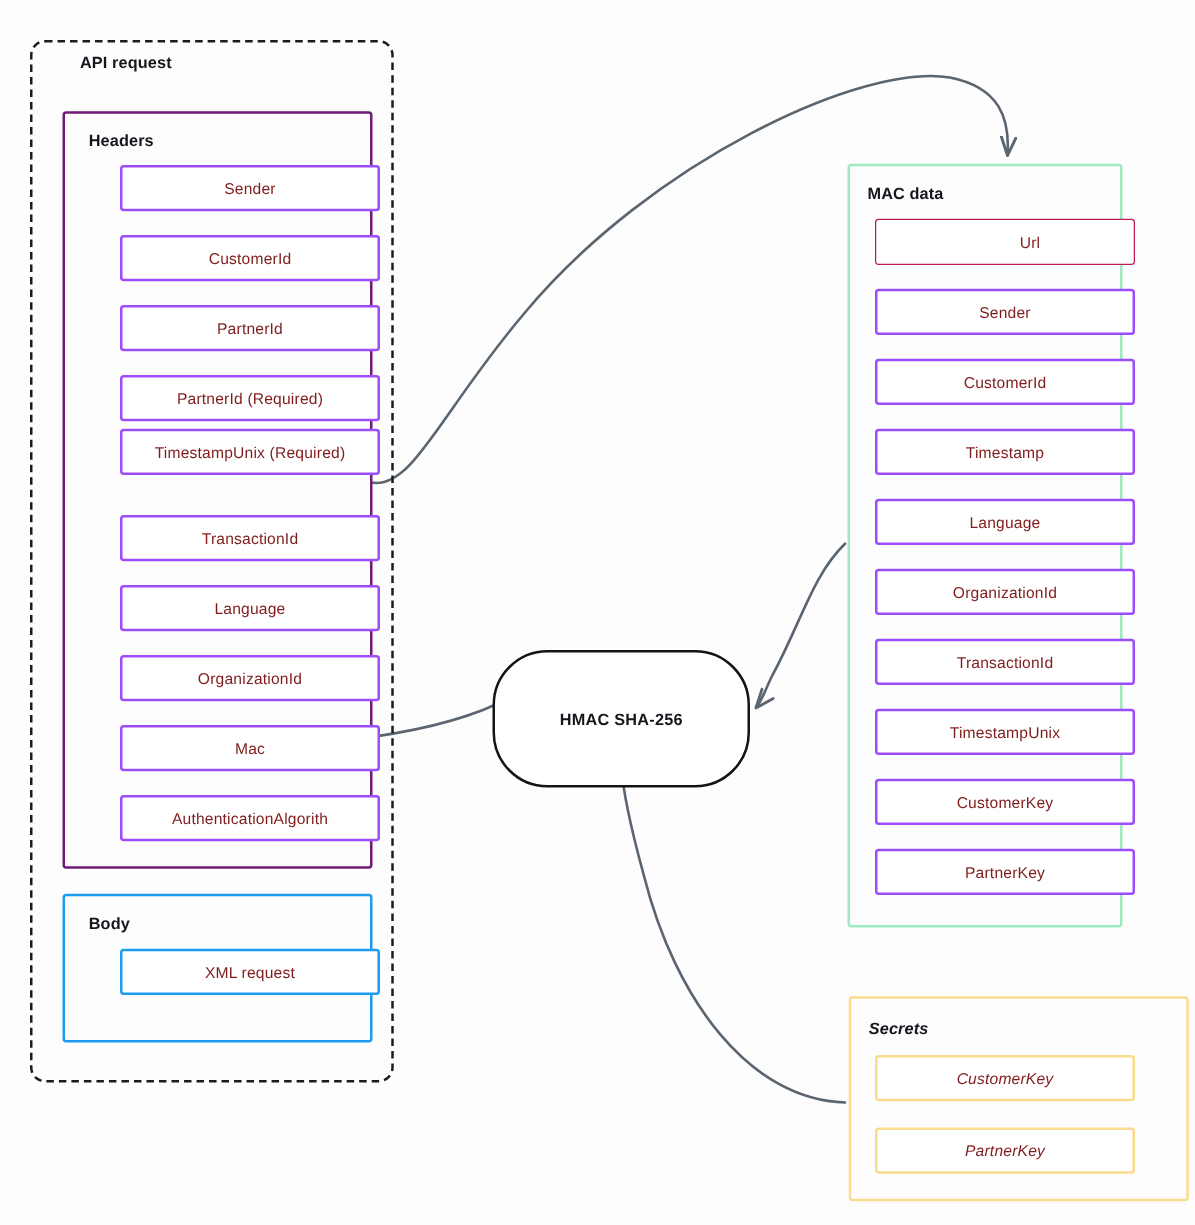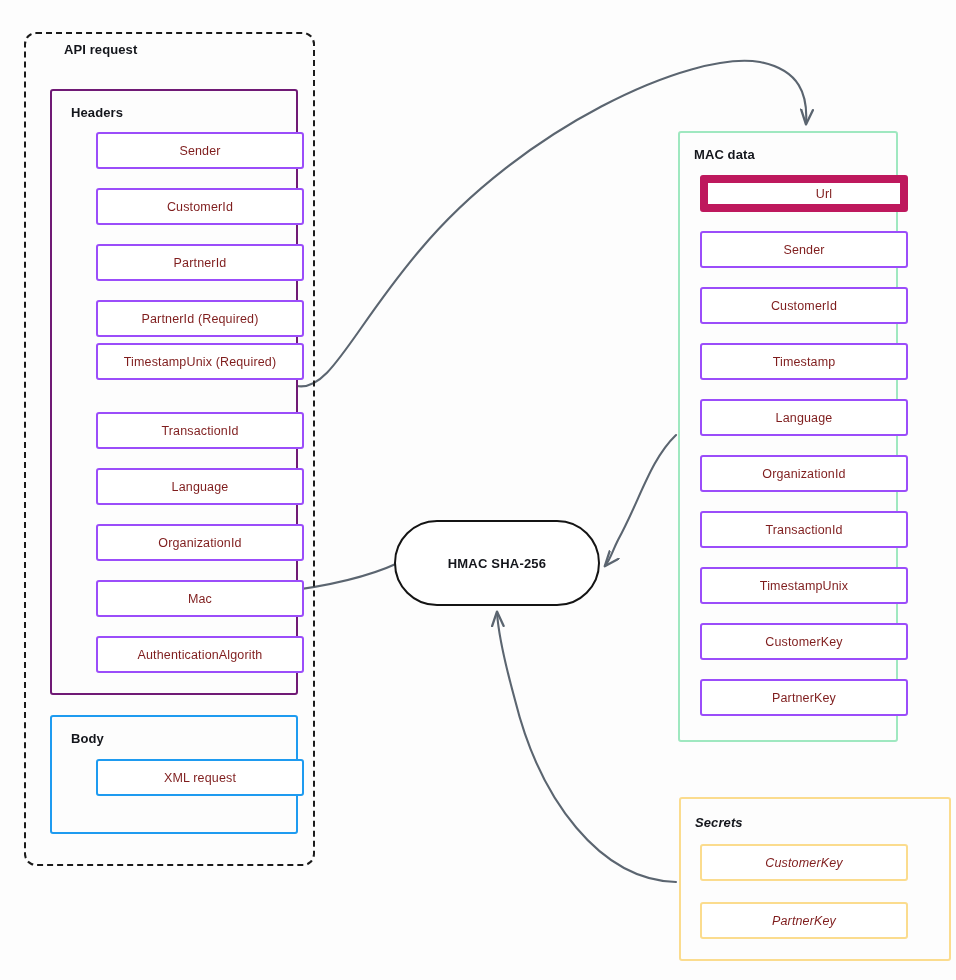--- a/index.html
+++ b/index.html
@@ -54,31 +54,31 @@
   
   .item{
     position:absolute;box-sizing:border-box;
     height:37px;border-radius:3px;background:#ffffff;
     display:flex;align-items:center;justify-content:center;
     font-size:12.5px;color:#7f1d1d;letter-spacing:.15px;
     white-space:nowrap;
   }
   .item.purple{border:2px solid #9b4dfa;}
   .item.blue{border:2px solid #1e9bf0;}
-  .item.green{border:8px solid #be185d;padding-left:40px;}
+  .item.green{border:1px solid #be185d;padding-left:40px;}
   .item.yellow{border:2px solid #fbdc8e;}
 
   .headers-item{left:44px;width:208px;}
   .body-item{left:44px;width:208px;}
   .mac-item{left:20px;width:208px;}
   .secrets-item{left:19px;width:208px;}
 
   
   #hmac-node{
-    position:absolute;left:394px;top:520px;width:206px;height:86px;
+    position:absolute;left:394px;top:520px;width:206px;height:110px;
     box-sizing:border-box;
     border:2px solid #141414;border-radius:44px;background:#ffffff;
     display:flex;align-items:center;justify-content:center;
     font-size:13px;font-weight:bold;color:#14161c;letter-spacing:.2px;
   }
 </style>
 </head>
 <body>
 
 <div class="canvas">

